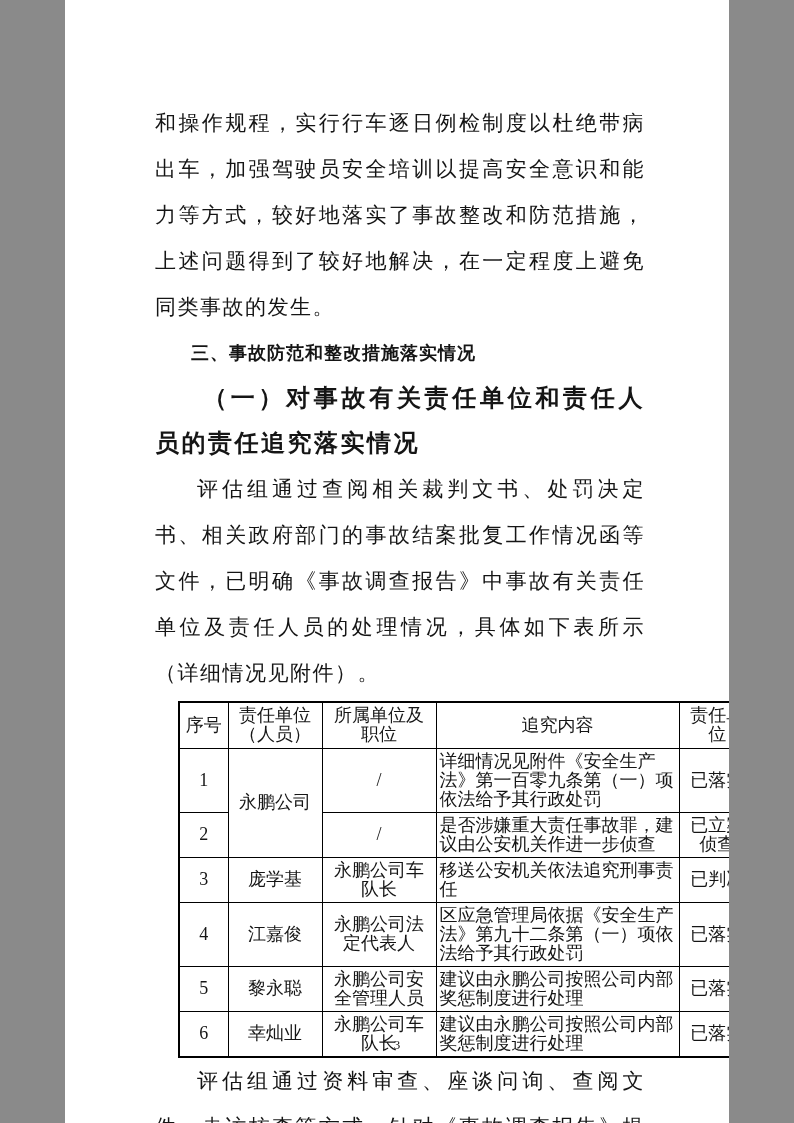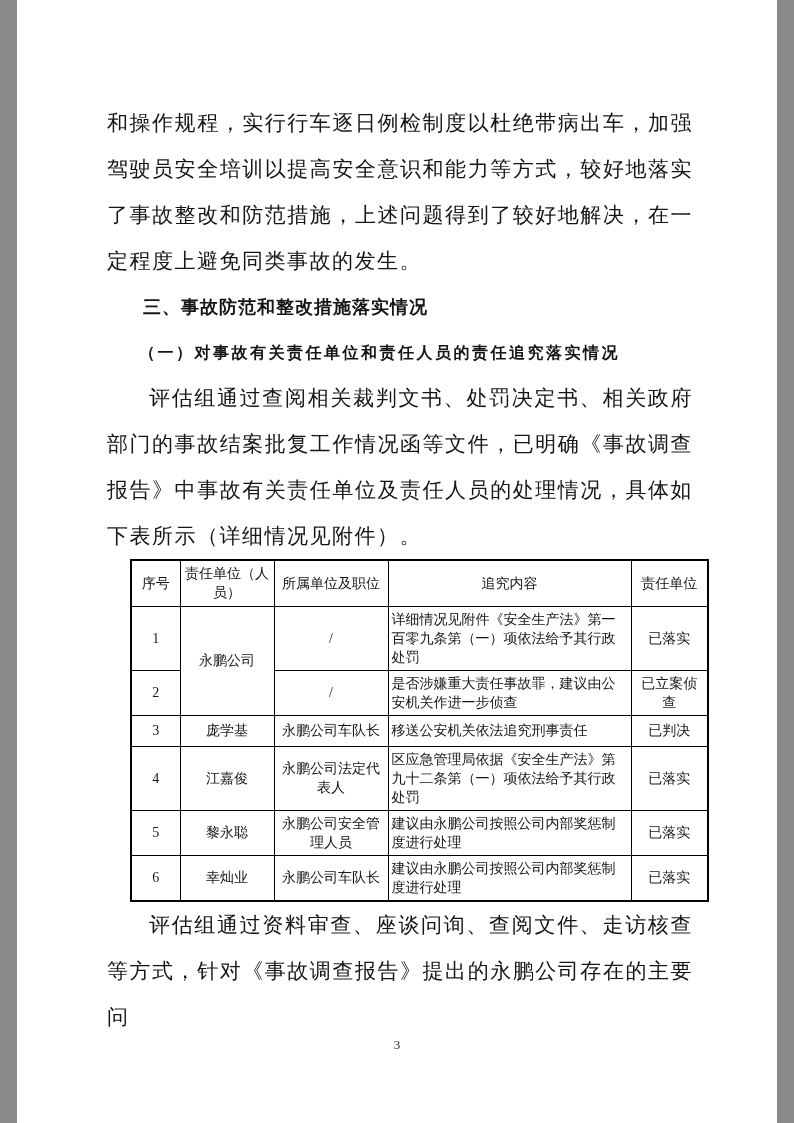--- a/index.html
+++ b/index.html
@@ -1,19 +1,19 @@
 <!DOCTYPE html>
 <html><head>
 <meta charset="utf-8">
 <style>
   * { margin: 0; padding: 0; box-sizing: border-box; }
   html, body { background: #8a8a8a; }
   .page {
     position: relative;
-    width: 760px;
+    width: 664px;
     height: 1123px;
     margin: 0 auto;
     background: #ffffff;
     color: #151515;
     font-family: "Liberation Serif", "DejaVu Serif", serif;
     padding: 100px 84px 0 90px;
     overflow: hidden;
   }
   .para {
     font-size: 21px;
@@ -27,33 +27,34 @@
     font-weight: bold;
     font-size: 18px;
     line-height: 42px;
     text-indent: 2em;
     letter-spacing: 1px;
     margin-top: 2px;
   }
   .h-kai {
     font-family: "Liberation Serif", "DejaVu Serif", serif;
     font-weight: bold;
-    font-size: 16px;
+    font-size: 24px;
     line-height: 45px;
     text-indent: 2em;
     text-align: justify;
     letter-spacing: 2.5px;
     margin-top: 2px;
   }
   table.resp {
     margin-left: 23px;
+    margin-top: 5px;
     width: 577px;
     border-collapse: collapse;
     table-layout: fixed;
-    font-size: 14px;
+    font-size: 18px;
     line-height: 19px;
     border: 2px solid #000;
   }
   table.resp th, table.resp td {
     border: 1px solid #000;
     padding: 3px 3px;
     text-align: center;
     vertical-align: middle;
     font-weight: normal;
     word-break: break-all;

